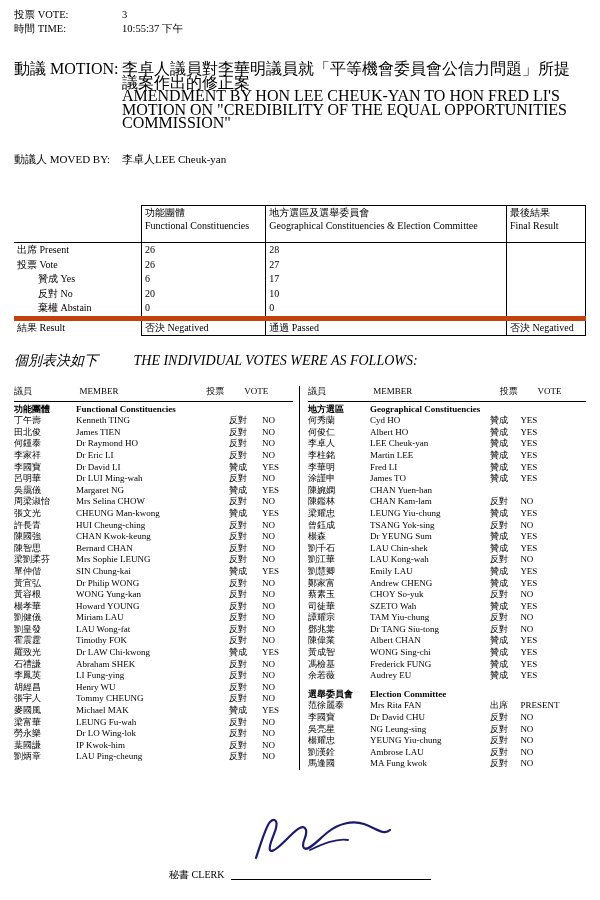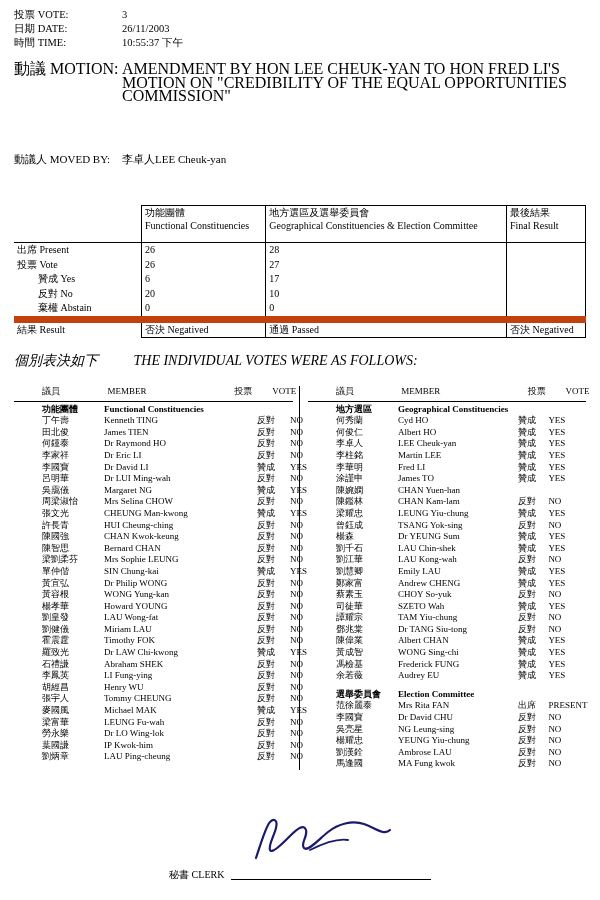--- a/index.html
+++ b/index.html
@@ -108,21 +108,21 @@
     border-bottom: 1px solid #000;
   }
   .results .colhdr {
     height: 34px;
   }
   .results .datacell {
     border-top: none;
     border-bottom: none;
   }
   .results tr.last td {
-    border-bottom: 7px solid #c2410c;
+    border-bottom: 5px solid #c2410c;
   }
   .results tr.resultrow td {
     border-top: 1px solid #000;
   }
   .indent1 { padding-left: 24px !important; }
 
   
   .indiv-title {
     position: absolute;
     top: 352px;
@@ -154,21 +154,20 @@
     padding-right: 6px;
     border-right: 1px solid #000;
   }
   .col.right {
     padding-left: 8px;
   }
   table.vtab {
     width: 100%;
     border-collapse: collapse;
     font-size: 9px;
-    margin-left: 28px;
   }
   table.vtab td, table.vtab th {
     padding: 0 0 0 0;
     vertical-align: top;
     text-align: left;
     font-weight: normal;
     line-height: 11.6px;
     white-space: nowrap;
   }
   .c-name-zh { width: 62px; }
@@ -227,32 +226,29 @@
 <body>
 
 <div class="page">
 
   <div class="meta">
     <div class="meta-row">
       <div class="meta-label">投票 VOTE:</div>
       <div class="meta-value">3</div>
     </div>
     <div class="meta-row">
-      <div class="meta-label">日期 DATE:</div>
-      <div class="meta-value">26/11/2003</div>
-    </div>
-    <div class="meta-row">
       <div class="meta-label">時間 TIME:</div>
       <div class="meta-value">10:55:37 下午</div>
     </div>
   </div>
 
   <div class="motion">
     <div class="motion-label">動議 MOTION:</div>
     <div class="motion-text">
+      <div>李卓人議員對李華明議員就「平等機會委員會公信力問題」所提議案作出的修正案</div>
       <div>AMENDMENT BY HON LEE CHEUK-YAN TO HON FRED LI'S MOTION ON "CREDIBILITY OF THE EQUAL OPPORTUNITIES COMMISSION"</div>
     </div>
   </div>
 
   <div class="movedby">
     <div class="movedby-label">動議人 MOVED BY:</div>
     <div class="movedby-value">李卓人LEE Cheuk-yan</div>
   </div>
 
   <table class="results">
@@ -434,28 +430,28 @@
                 <td>反對</td>
                 <td>NO</td>
               </tr>
           <tr>
                 <td>楊孝華</td>
                 <td>Howard YOUNG</td>
                 <td>反對</td>
                 <td>NO</td>
               </tr>
           <tr>
+                <td>劉健儀</td>
+                <td>Miriam LAU</td>
+                <td>反對</td>
+                <td>NO</td>
+              </tr>
+          <tr>
                 <td>劉皇發</td>
                 <td>LAU Wong-fat</td>
-                <td>反對</td>
-                <td>NO</td>
-              </tr>
-          <tr>
-                <td>劉健儀</td>
-                <td>Miriam LAU</td>
                 <td>反對</td>
                 <td>NO</td>
               </tr>
           <tr>
                 <td>霍震霆</td>
                 <td>Timothy FOK</td>
                 <td>反對</td>
                 <td>NO</td>
               </tr>
           <tr>

